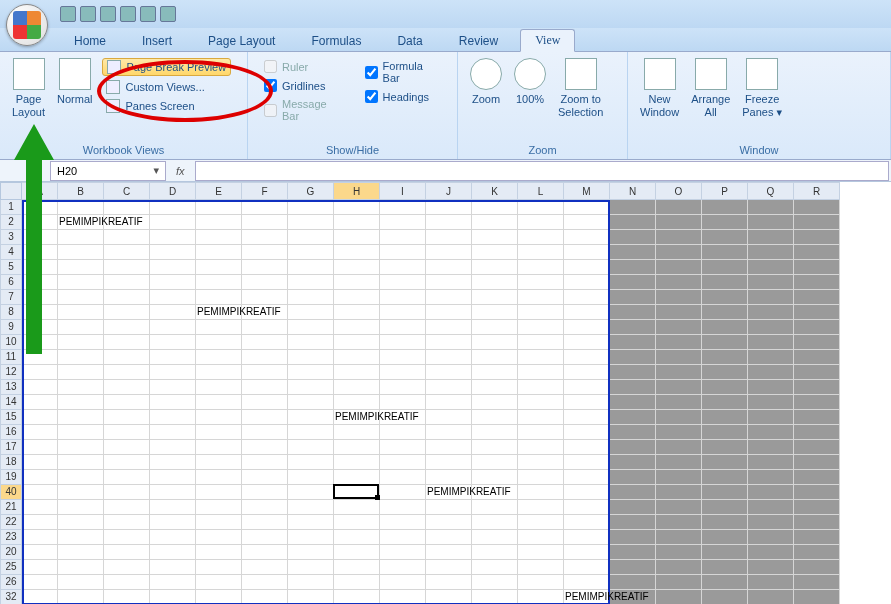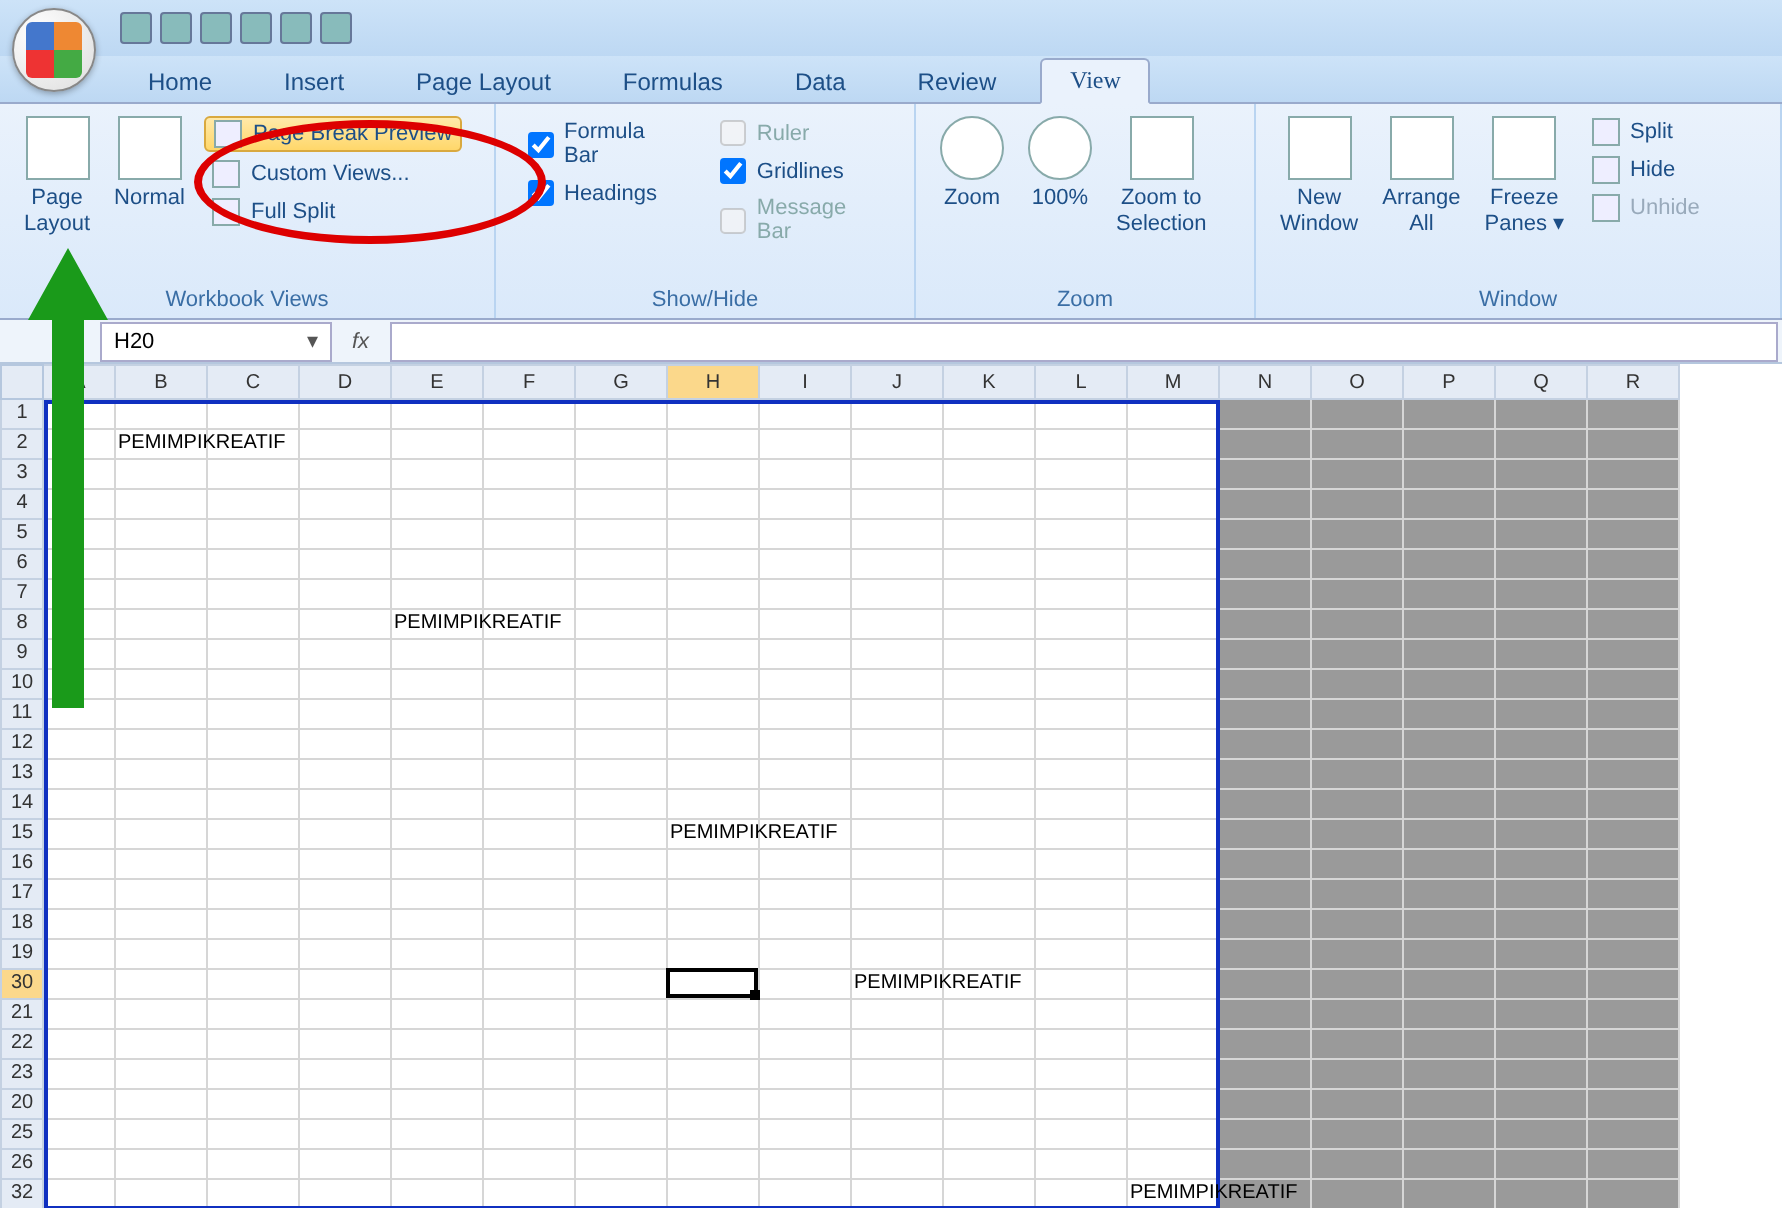--- a/index.html
+++ b/index.html
@@ -114,53 +114,53 @@
         <div class="smallbtn highlight">
           <span class="ico"></span>
           <span>Page Break Preview</span>
         </div>
         <div class="smallbtn">
           <span class="ico"></span>
           <span>Custom Views...</span>
         </div>
         <div class="smallbtn">
           <span class="ico"></span>
-          <span>Full Split</span>
+          <span>Panes Screen</span>
         </div>
       </div>
     </div>
     <div class="rgroup-label">Workbook Views</div>
   </div>
 
   <div class="rgroup" style="width:210px">
     <div class="rgroup-body">
-      <div class="chkcol">
-        <label class="chk">
-            <input type="checkbox" checked="" style="">
-            <span>Formula Bar</span>
-          </label>
-        <label class="chk">
-            <input type="checkbox" checked="" style="">
-            <span>Headings</span>
-          </label>
-      </div>
       <div class="chkcol">
         <label class="chk dis">
             <input type="checkbox" disabled="" style="">
             <span>Ruler</span>
           </label>
         <label class="chk">
             <input type="checkbox" checked="" style="">
             <span>Gridlines</span>
           </label>
         <label class="chk dis">
             <input type="checkbox" disabled="" style="">
             <span>Message Bar</span>
           </label>
       </div>
+      <div class="chkcol">
+        <label class="chk">
+            <input type="checkbox" checked="" style="">
+            <span>Formula Bar</span>
+          </label>
+        <label class="chk">
+            <input type="checkbox" checked="" style="">
+            <span>Headings</span>
+          </label>
+      </div>
     </div>
     <div class="rgroup-label">Show/Hide</div>
   </div>
 
   <div class="rgroup" style="width:170px">
     <div class="rgroup-body ztools">
       <div class="bigbtn">
         <div class="bigbtn-ico" style="border-radius:50%"></div>
         <span>Zoom</span>
       </div>
@@ -186,34 +186,20 @@
       </div>
       <div class="bigbtn">
         <div class="bigbtn-ico"></div>
         <span style="white-space:pre-line">Arrange
 All</span>
       </div>
       <div class="bigbtn">
         <div class="bigbtn-ico"></div>
         <span style="white-space:pre-line">Freeze
 Panes ▾</span>
-      </div>
-      <div class="smallbtns">
-        <div class="smallbtn">
-            <span class="ico"></span>
-            <span>Split</span>
-          </div>
-        <div class="smallbtn">
-            <span class="ico"></span>
-            <span>Hide</span>
-          </div>
-        <div class="smallbtn dis" style="color:#9ab">
-            <span class="ico"></span>
-            <span>Unhide</span>
-          </div>
       </div>
     </div>
     <div class="rgroup-label">Window</div>
   </div>
 </div>
 
 <div class="redcircle"></div>
 <svg class="greenarrow" width="40" height="230">
   <polygon points="20,0 40,36 28,36 28,230 12,230 12,36 0,36" fill="#1a9a1a"></polygon>
 </svg>
@@ -242,21 +228,21 @@
       <div class="rowhdr">10</div>
       <div class="rowhdr">11</div>
       <div class="rowhdr">12</div>
       <div class="rowhdr">13</div>
       <div class="rowhdr">14</div>
       <div class="rowhdr">15</div>
       <div class="rowhdr">16</div>
       <div class="rowhdr">17</div>
       <div class="rowhdr">18</div>
       <div class="rowhdr">19</div>
-      <div class="rowhdr sel">30</div>
+      <div class="rowhdr sel">40</div>
       <div class="rowhdr">21</div>
       <div class="rowhdr">22</div>
       <div class="rowhdr">23</div>
       <div class="rowhdr">20</div>
       <div class="rowhdr">25</div>
       <div class="rowhdr">26</div>
       <div class="rowhdr">32</div>
     </div>
   <div class="gridwrap">
     <div class="colhdrs" id="colhdrs">

